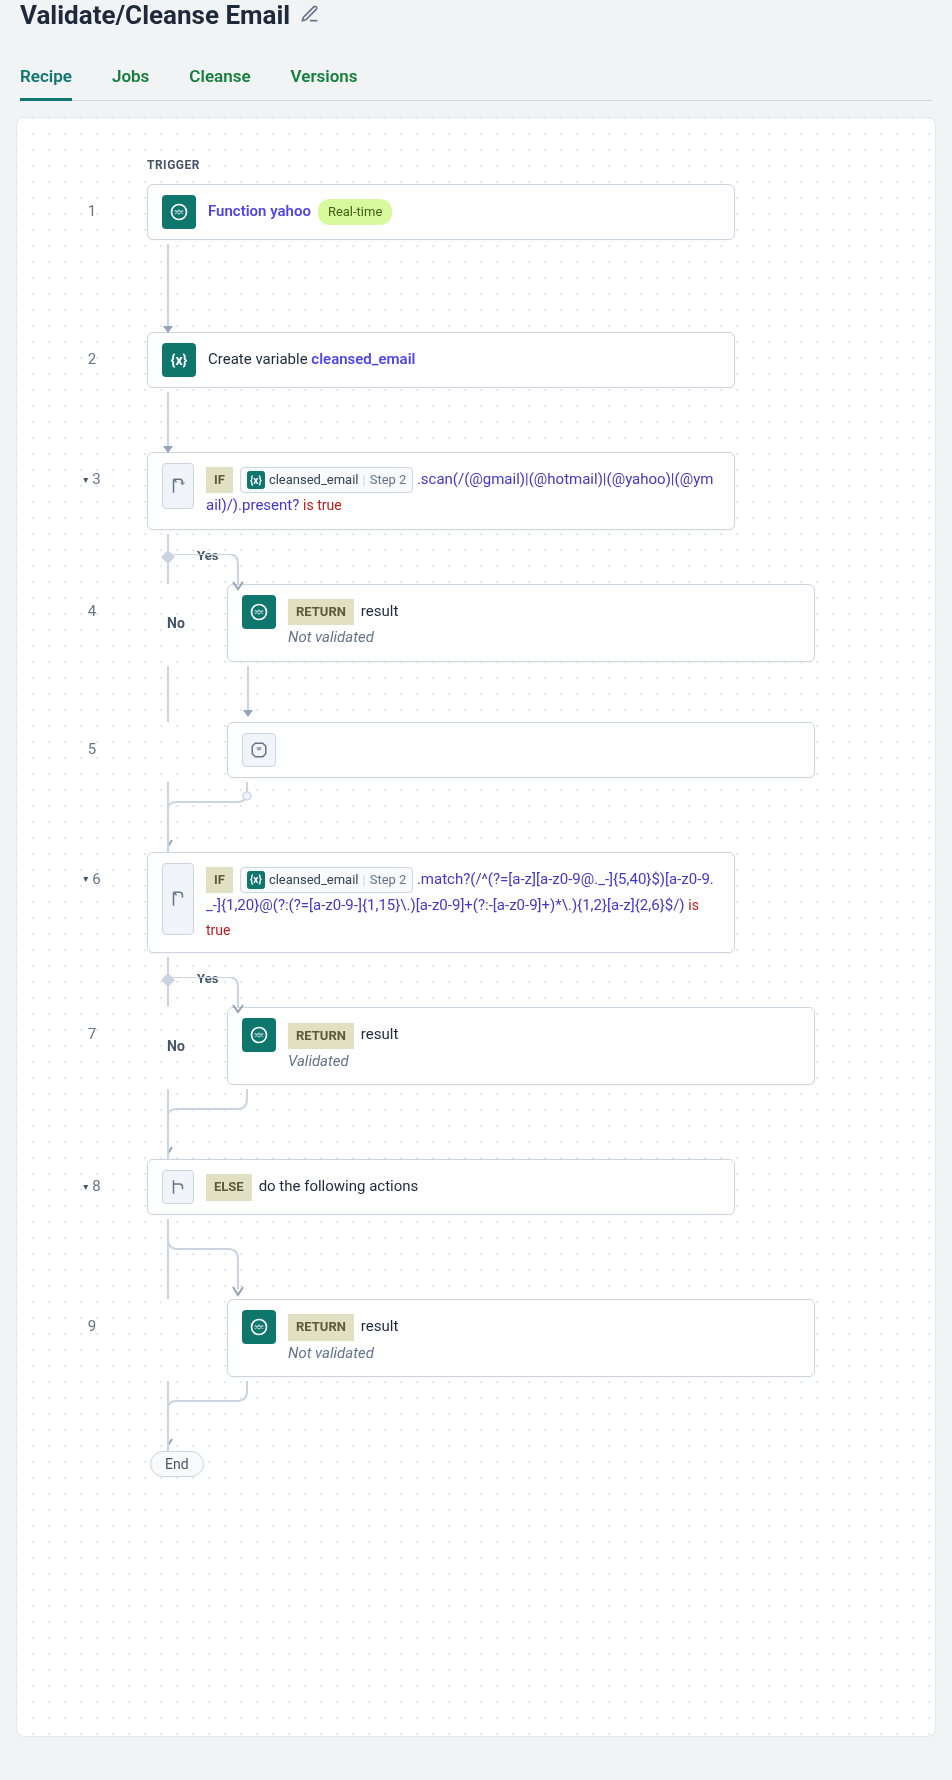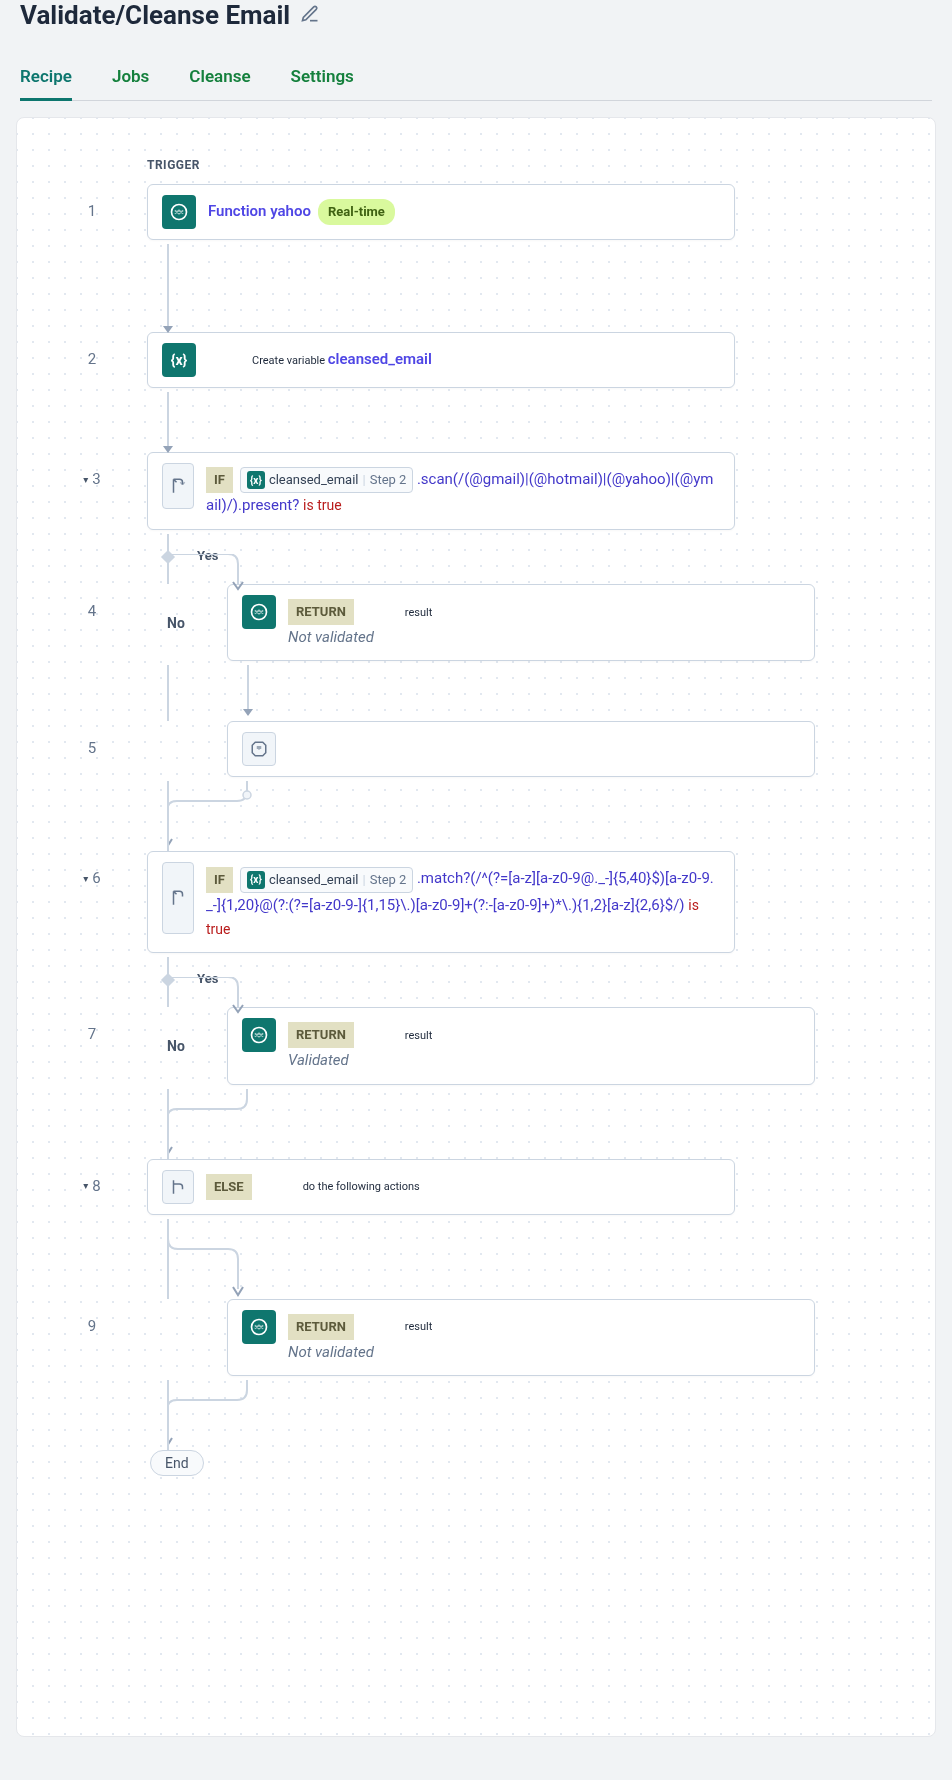--- a/index.html
+++ b/index.html
@@ -78,31 +78,31 @@
   display: flex; align-items: center; justify-content: center;
   flex-shrink: 0;
   font-weight: bold;
 }
 .icon-teal { background: #0f766e; color: #fff; }
 .icon-gray { background: #f1f5f9; border: 1px solid #cbd5e1; color: #475569; width: 32px; height: 46px; }
 .icon-stop { background: #f1f5f9; border: 1px solid #cbd5e1; color: #475569; }
 
 .card-content { flex: 1; padding-top: 4px; line-height: 1.7; }
 .card-title { color: #4f46e5; font-weight: 600; font-size: 15px; }
-.card-text { color: #1e293b; font-size: 11px; margin-left: 44px; }
+.card-text { color: #1e293b; font-size: 15px; }
 .card-sub { color: #64748b; font-style: italic; font-size: 15px; }
 
 .badge {
   display: inline-block;
   background: #d9f99d;
   color: #3f6212;
   padding: 2px 10px;
   border-radius: 12px;
   font-size: 13px;
-  font-weight: 700;
+  font-weight: 400;
   vertical-align: middle;
 }
 
 .tag {
   display: inline-block;
   background: #e2e0c3;
   color: #5c5a3b;
   padding: 2px 8px;
   border-radius: 0;
   font-size: 13px;
@@ -203,21 +203,21 @@
       <svg class="sicon" viewBox="0 0 24 24" fill="none" stroke="currentColor" stroke-width="2">
           <path d="M12 20h9"></path>
           <path d="M16.5 3.5a2.1 2.1 0 013 3L7 19l-4 1 1-4z"></path>
         </svg>
     </span>
   </div>
   <div class="tabs">
     <div class="tab active">Recipe</div>
     <div class="tab">Jobs</div>
     <div class="tab">Cleanse</div>
-    <div class="tab">Settings</div>
+    <div class="tab">Versions</div>
   </div>
 </div>
 
 <div class="canvas">
 
   <div class="section-label">TRIGGER</div>
 
   
   <div class="step-row">
     <div class="step-num">1</div>

